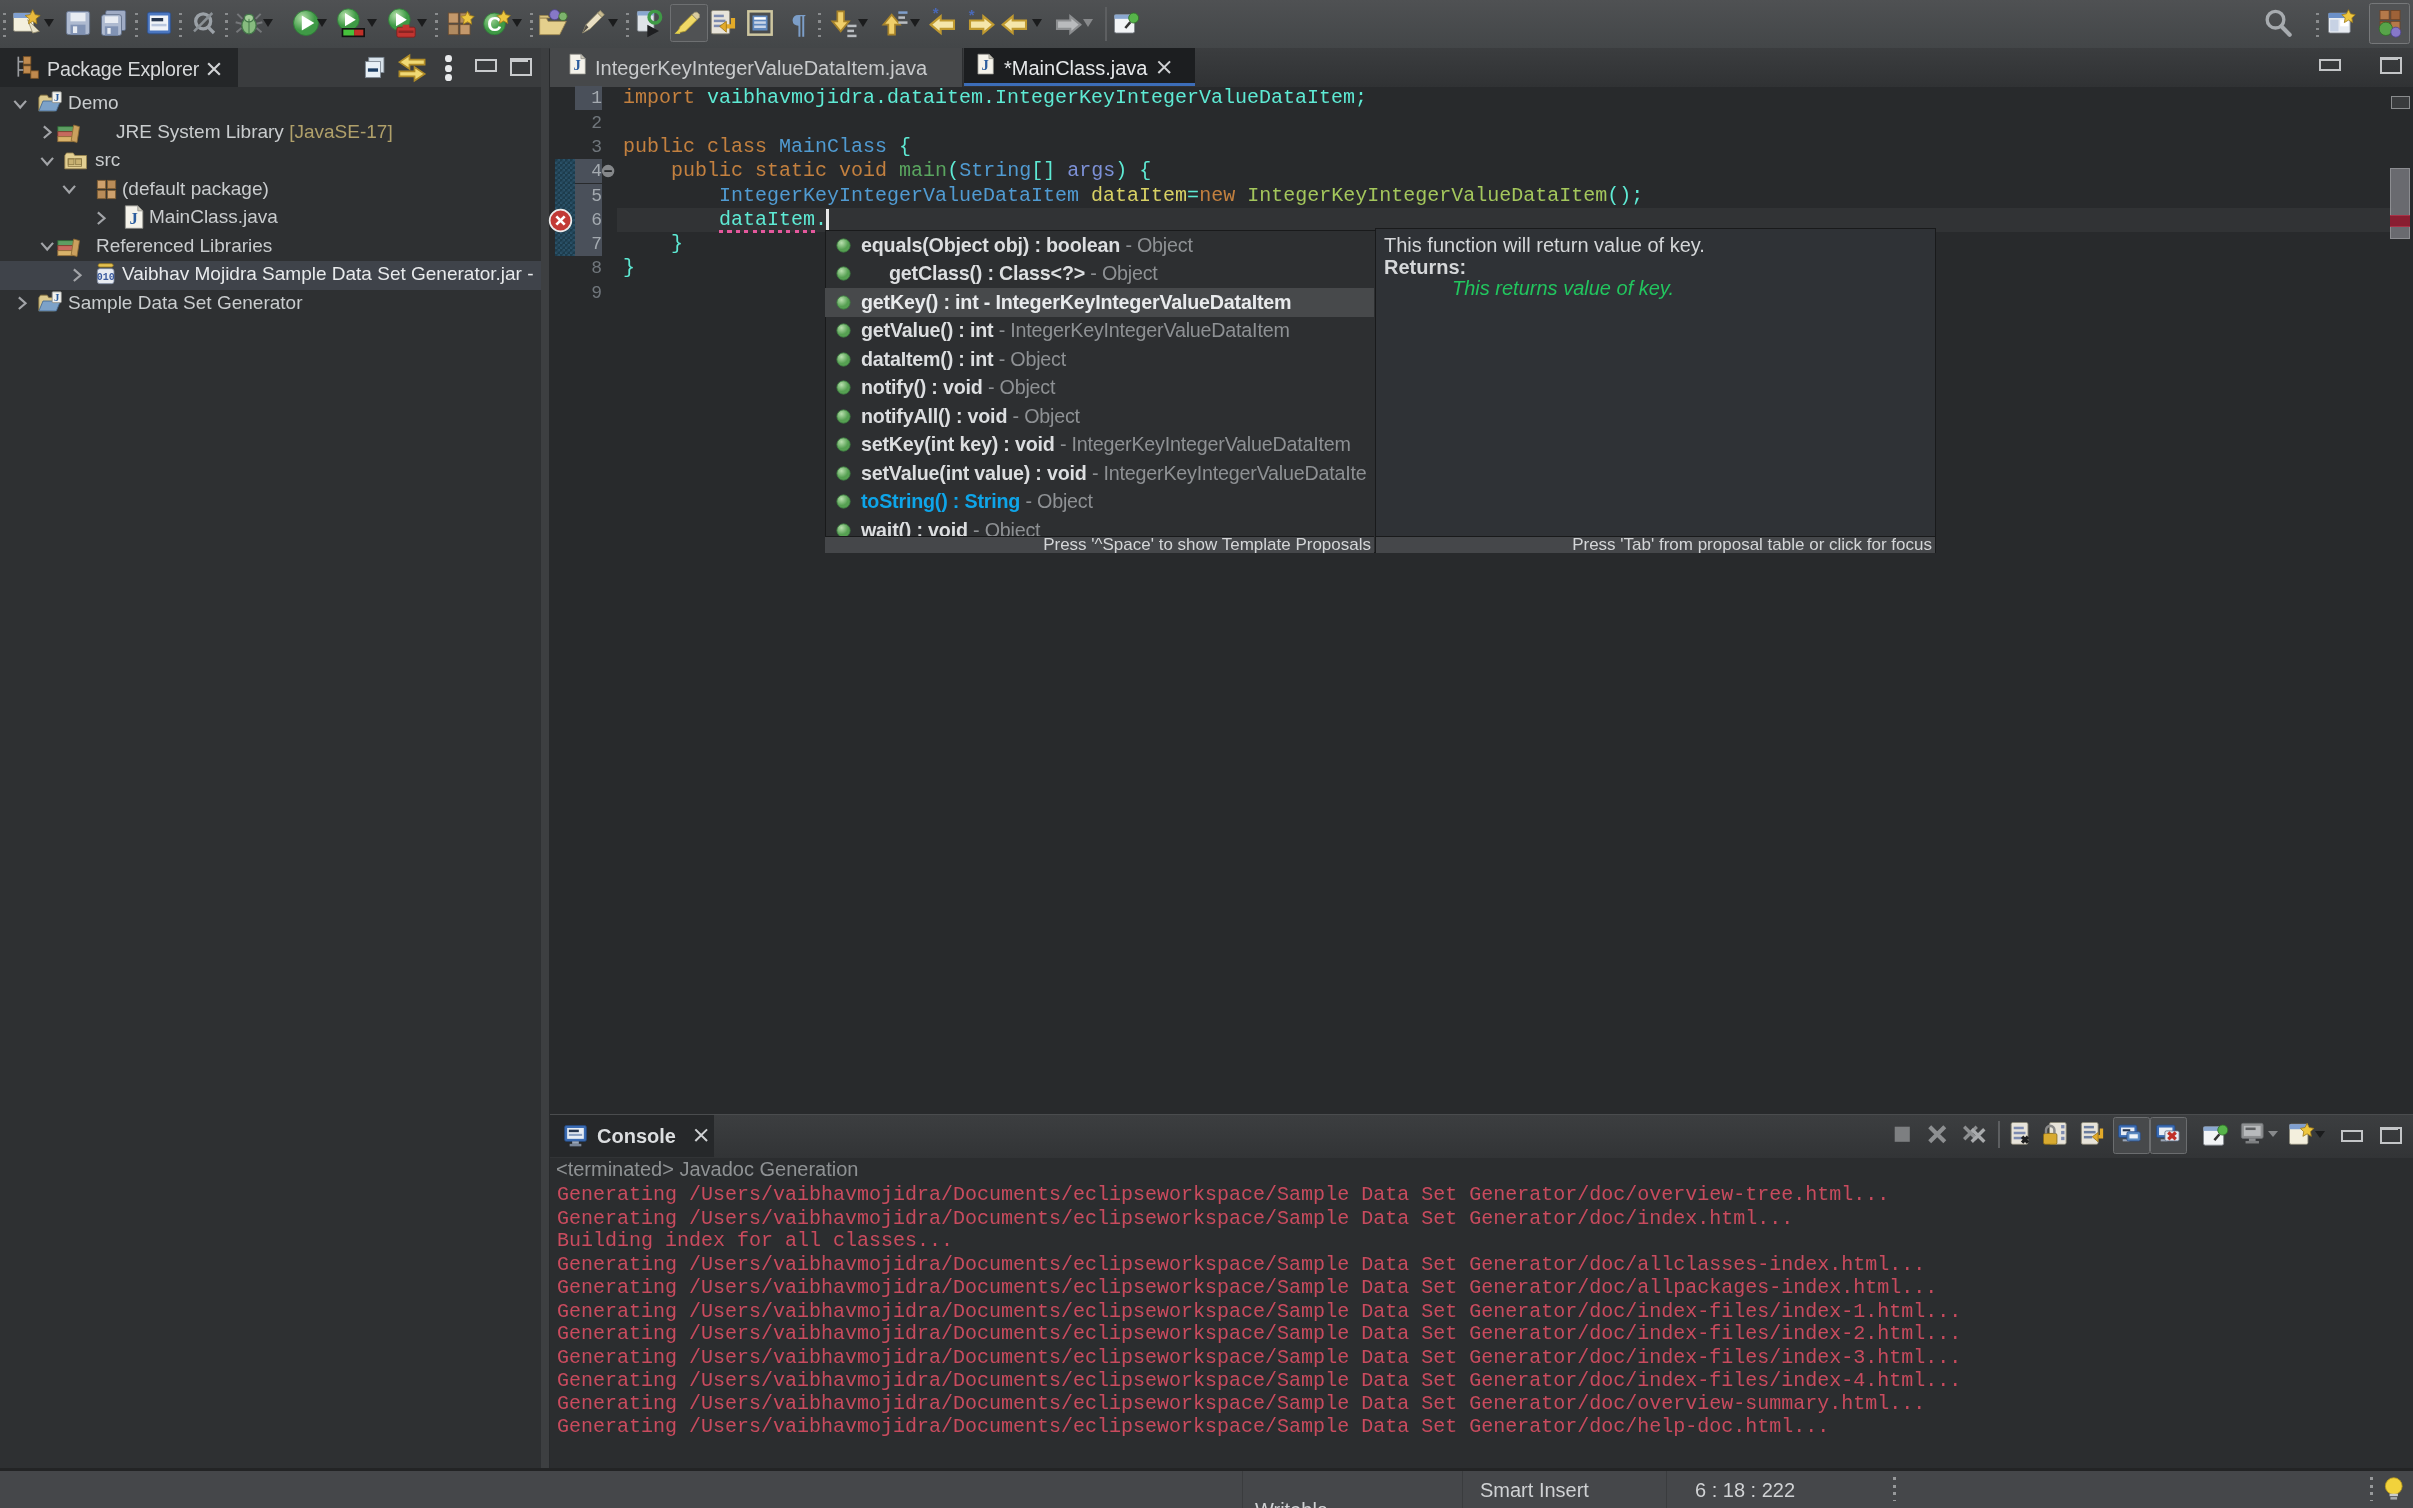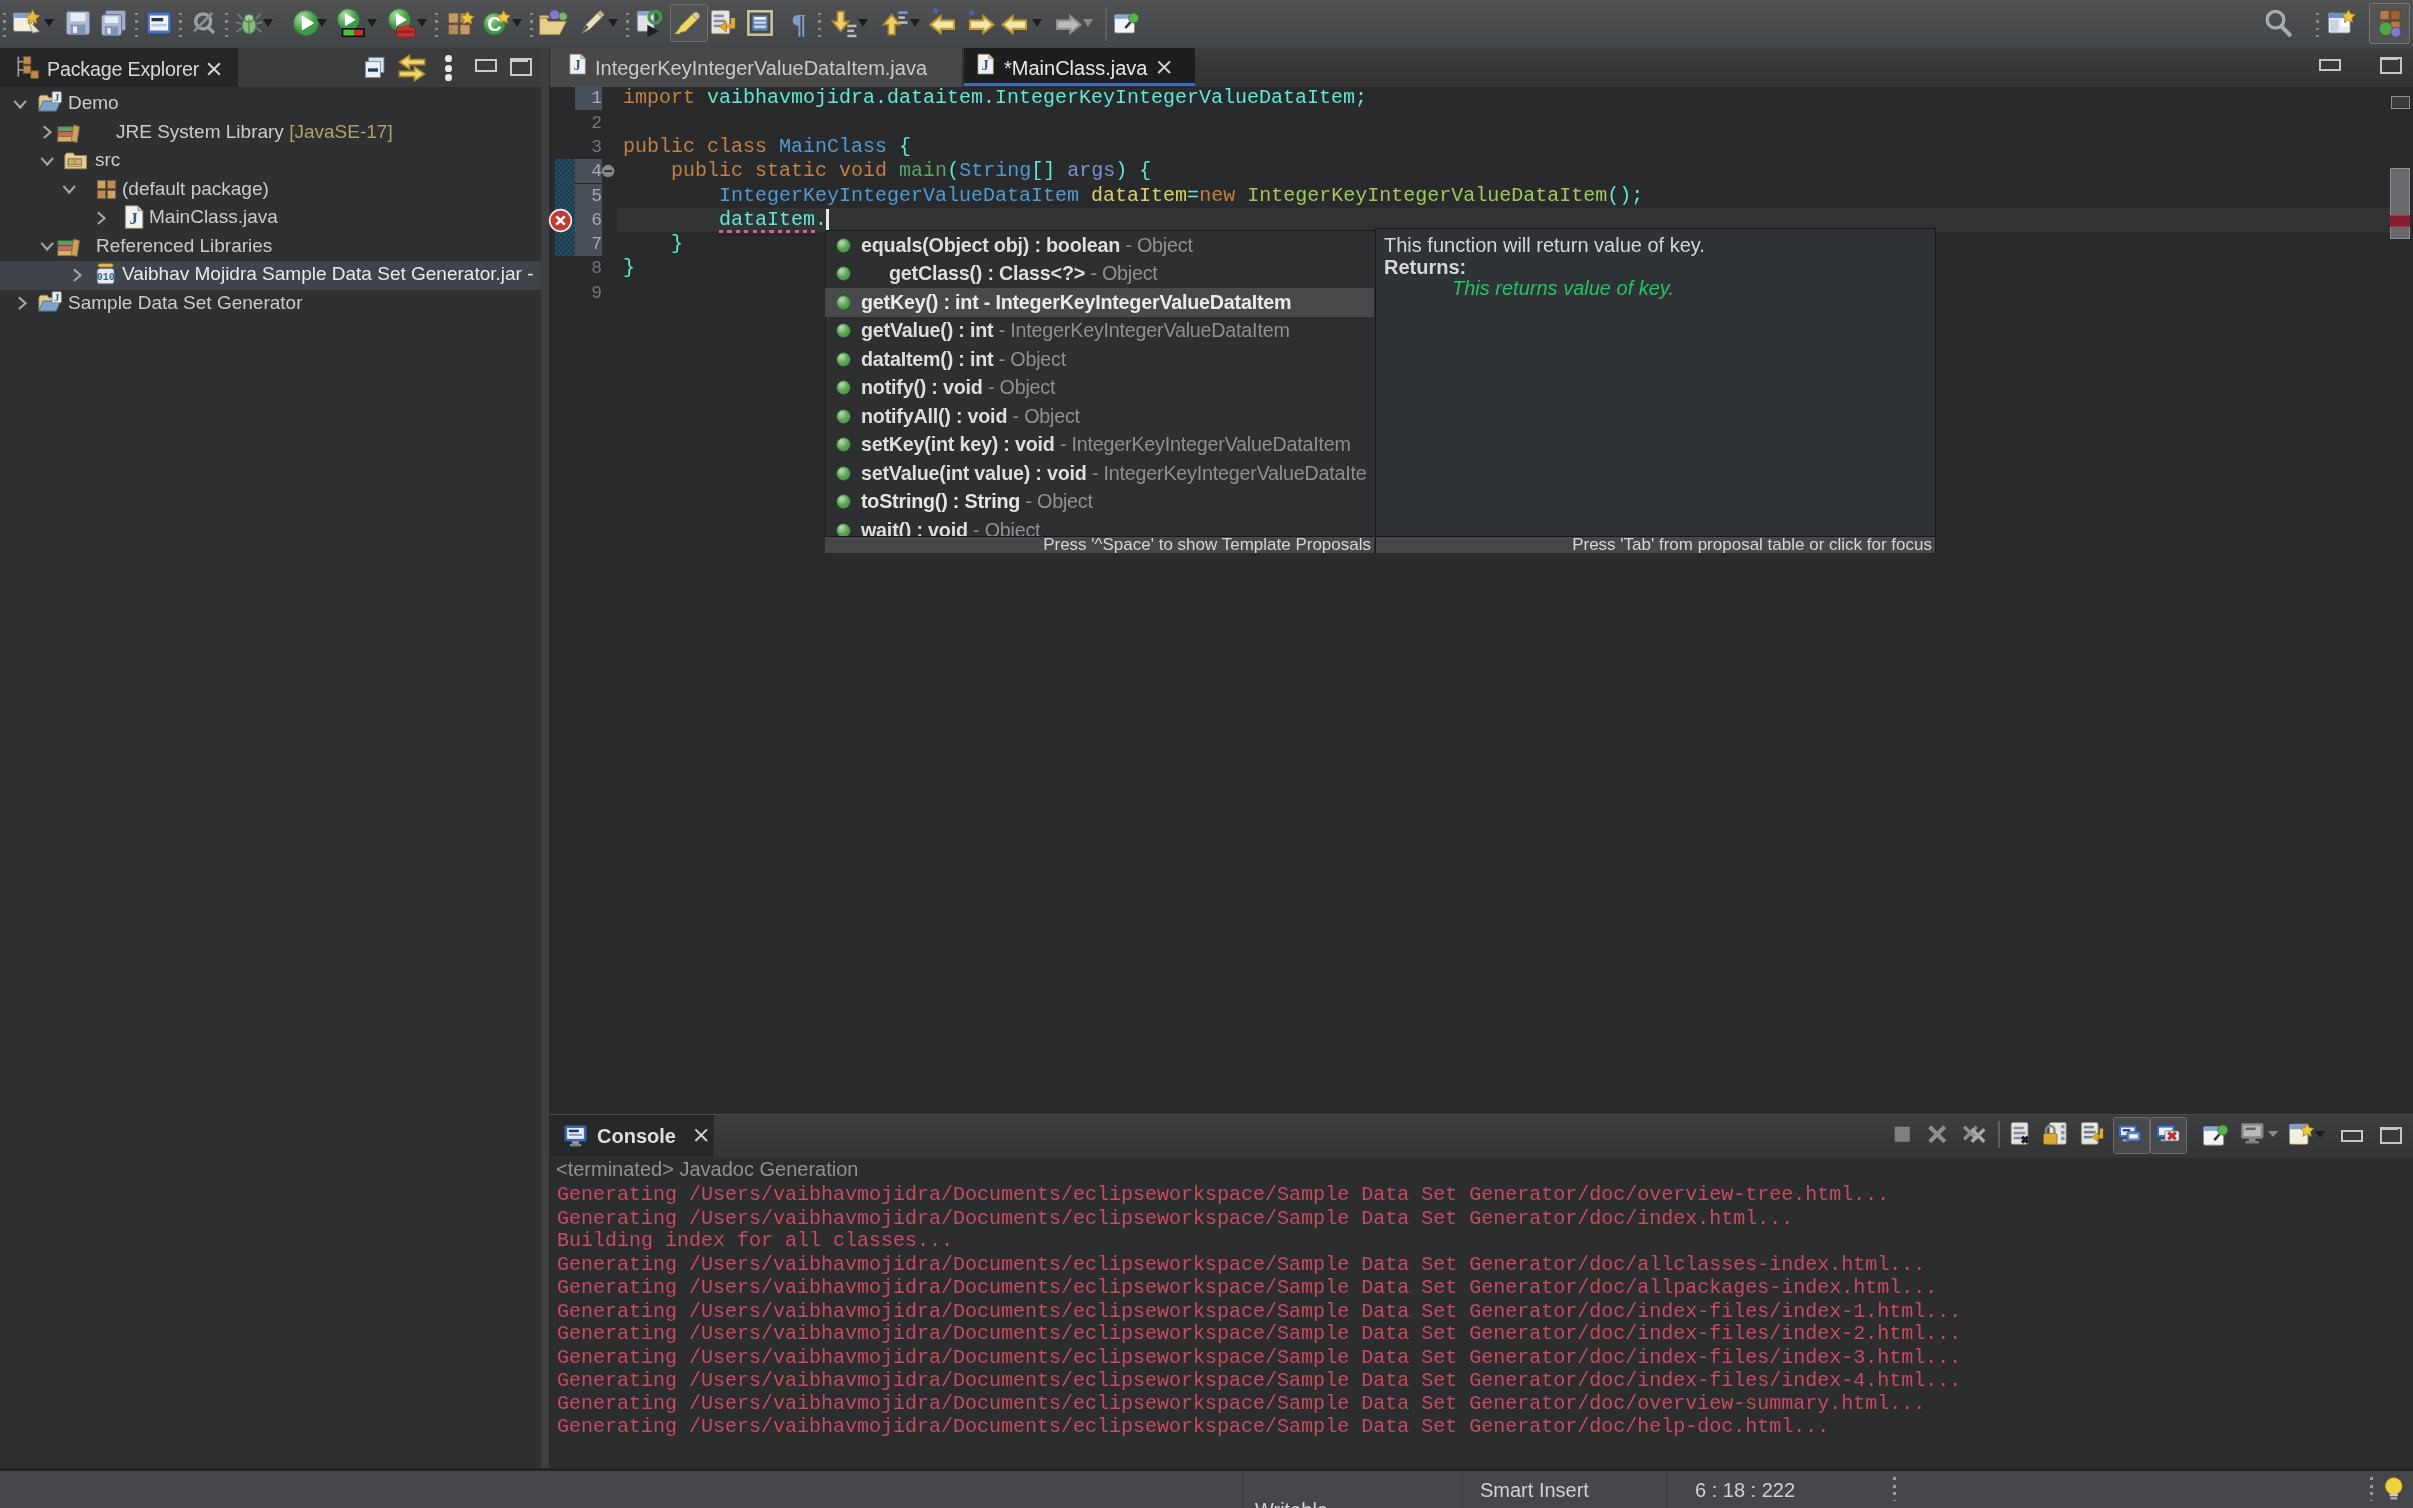--- a/index.html
+++ b/index.html
@@ -474,21 +474,21 @@
 <div class="a" style="left:861px;top:462px;width:510px;height:23.5px;font-size:19.7px;letter-spacing:-0.2px;white-space:pre;overflow:hidden;"><span style="color:#dcdee0;font-weight:bold;">setValue(int value) : void</span><span style="color:#8e9194;"> - IntegerKeyIntegerValueDataIte</span></div>
 <svg class="a" style="left:836px;top:494px" width="15" height="15" viewBox="0 0 18 18">
     <circle cx="9" cy="9" r="8" fill="url(#gb582)" stroke="#3c7a40"></circle>
     <defs>
       <radialGradient id="gb582" cx="0.35" cy="0.3">
         <stop offset="0" stop-color="#b8dfae"></stop>
         <stop offset="1" stop-color="#56a052"></stop>
       </radialGradient>
     </defs>
   </svg>
-<div class="a" style="left:861px;top:490px;width:510px;height:23.5px;font-size:19.7px;letter-spacing:-0.2px;white-space:pre;overflow:hidden;"><span style="color:#e5e5e5;font-weight:bold;">toString() : String</span><span style="color:#8e9194;"> - Object</span></div>
+<div class="a" style="left:861px;top:490px;width:510px;height:23.5px;font-size:19.7px;letter-spacing:-0.2px;white-space:pre;overflow:hidden;"><span style="color:#0ea5e9;font-weight:bold;">toString() : String</span><span style="color:#8e9194;"> - Object</span></div>
 <svg class="a" style="left:836px;top:523px" width="15" height="15" viewBox="0 0 18 18">
     <circle cx="9" cy="9" r="8" fill="url(#gb616)" stroke="#3c7a40"></circle>
     <defs>
       <radialGradient id="gb616" cx="0.35" cy="0.3">
         <stop offset="0" stop-color="#b8dfae"></stop>
         <stop offset="1" stop-color="#56a052"></stop>
       </radialGradient>
     </defs>
   </svg>
 <div class="a" style="left:861px;top:519px;width:510px;height:23.5px;font-size:19.7px;letter-spacing:-0.2px;white-space:pre;overflow:hidden;"><span style="color:#dcdee0;font-weight:bold;">wait() : void</span><span style="color:#8e9194;"> - Object</span></div>

